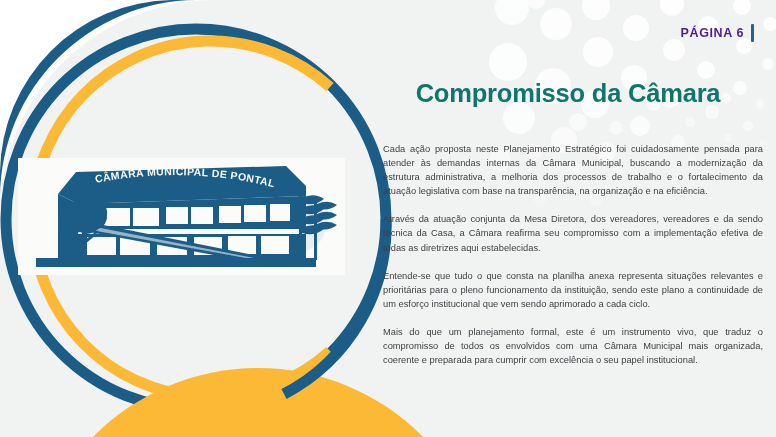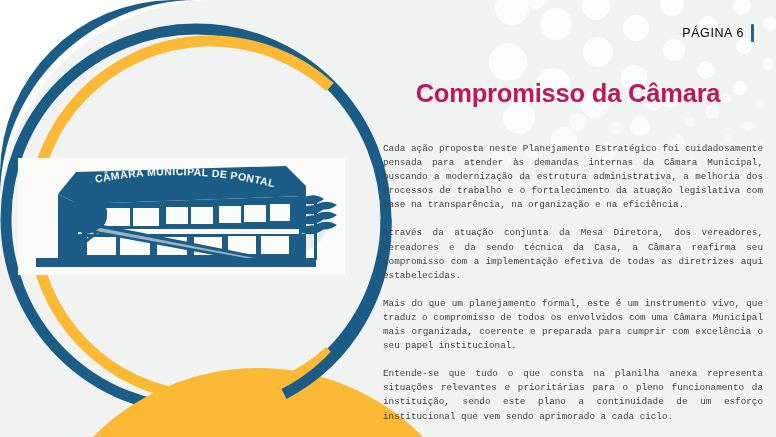--- a/index.html
+++ b/index.html
@@ -31,62 +31,61 @@
     position: absolute;
     right: 22px;
     top: 24px;
     display: flex;
     align-items: center;
     gap: 7px;
     z-index: 6;
   }
   .page-number-label {
     font-size: 12.5px;
-    font-weight: normal;
+    font-weight: bold;
     letter-spacing: 0.6px;
-    color: #000000;
+    color: #4c1d95;
     white-space: nowrap;
   }
   .page-number-bar {
     width: 3px;
     height: 18px;
     background: #1b6699;
     border-radius: 1px;
   }
 
   
   .title {
     position: absolute;
     left: 380px;
     top: 79px;
     width: 376px;
     text-align: center;
     font-size: 25.5px;
     font-weight: bold;
-    color: #be185d;
+    color: #0f766e;
     letter-spacing: -0.2px;
     z-index: 6;
   }
 
   
   .body-copy {
     position: absolute;
     left: 383px;
     top: 142px;
     width: 380px;
     z-index: 6;
   }
   .body-copy p {
     margin: 0 0 14px 0;
     font-size: 9.3px;
     line-height: 14.1px;
     color: #3f3f43;
     text-align: justify;
     text-justify: inter-word;
-    font-family: Liberation Mono, monospace;
   }
   .body-copy p:last-child { margin-bottom: 0; }
 
   
   .illustration {
     position: absolute;
     left: 18px;
     top: 158px;
     width: 327px;
     height: 117px;
@@ -180,22 +179,22 @@
   <div class="page-number">
     <span class="page-number-label">PÁGINA 6</span>
     <span class="page-number-bar"></span>
   </div>
 
   <div class="title">Compromisso da Câmara</div>
 
   <div class="body-copy">
     <p>Cada ação proposta neste Planejamento Estratégico foi cuidadosamente pensada para atender às demandas internas da Câmara Municipal, buscando a modernização da estrutura administrativa, a melhoria dos processos de trabalho e o fortalecimento da atuação legislativa com base na transparência, na organização e na eficiência.</p>
     <p>Através da atuação conjunta da Mesa Diretora, dos vereadores, vereadores e da sendo técnica da Casa, a Câmara reafirma seu compromisso com a implementação efetiva de todas as diretrizes aqui estabelecidas.</p>
+    <p>Entende-se que tudo o que consta na planilha anexa representa situações relevantes e prioritárias para o pleno funcionamento da instituição, sendo este plano a continuidade de um esforço institucional que vem sendo aprimorado a cada ciclo.</p>
     <p>Mais do que um planejamento formal, este é um instrumento vivo, que traduz o compromisso de todos os envolvidos com uma Câmara Municipal mais organizada, coerente e preparada para cumprir com excelência o seu papel institucional.</p>
-    <p>Entende-se que tudo o que consta na planilha anexa representa situações relevantes e prioritárias para o pleno funcionamento da instituição, sendo este plano a continuidade de um esforço institucional que vem sendo aprimorado a cada ciclo.</p>
   </div>
 
   <div class="illustration">
     <svg viewBox="0 0 327 117">
       <defs>
         <path id="facadeArc" d="M 72 26 Q 170 6 262 31"></path>
         <clipPath id="illoClip">
             <rect x="0" y="0" width="327" height="117"></rect>
           </clipPath>
       </defs>

